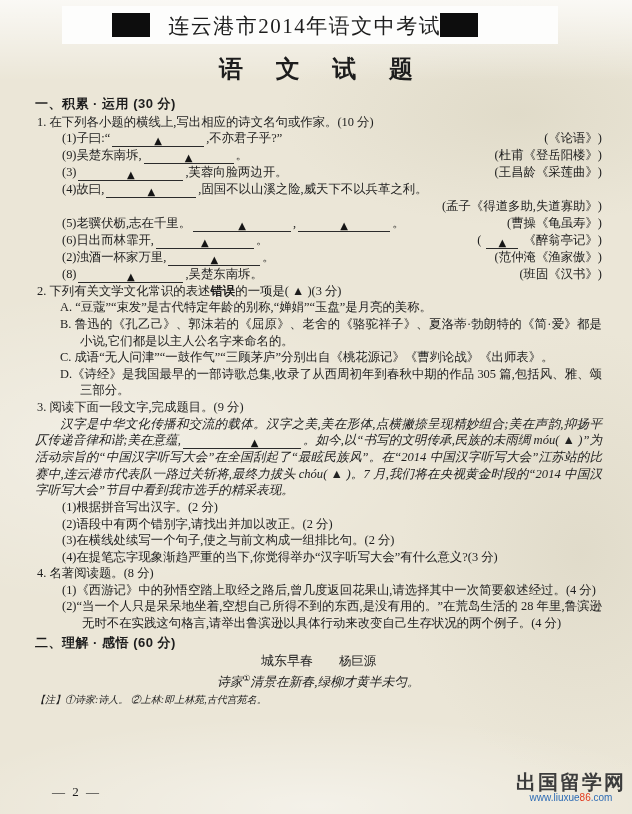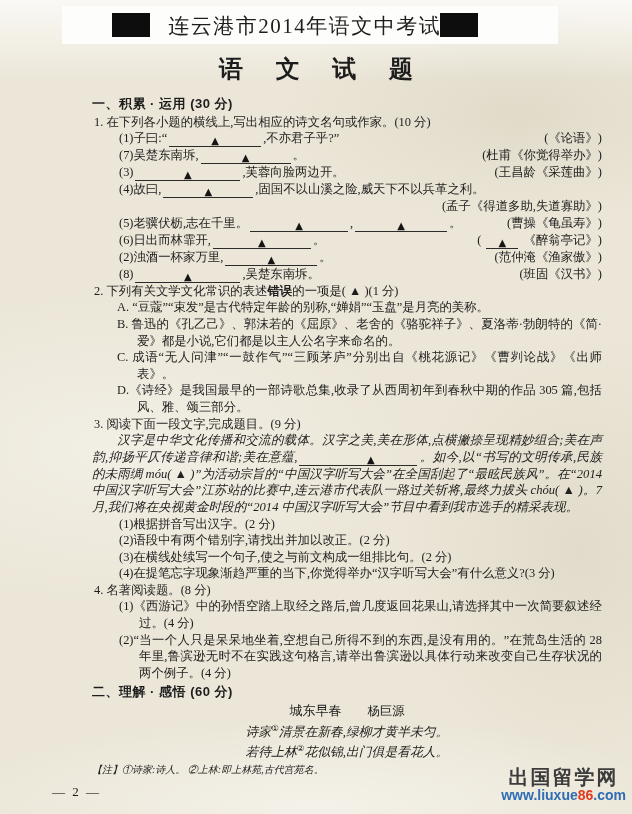--- a/index.html
+++ b/index.html
@@ -15,21 +15,21 @@
       radial-gradient(ellipse 500px 120px at 50% 99%, rgba(255,255,255,.45), transparent 75%);
   }
   .title-band{position:absolute;left:62px;top:6px;width:496px;height:38px;background:#fdfdfc;z-index:1;}
   .artifact{position:absolute;top:13px;width:38px;height:24px;background:#0d0d0d;z-index:3;}
   .artifact-left{left:112px;}
   .artifact-right{left:440px;}
   .exam-title{position:relative;z-index:2;font-size:21px;font-weight:400;text-align:center;
     letter-spacing:1.5px;margin:12px 0 13px;}
   .paper-title{font-family:"Liberation Sans","DejaVu Sans",sans-serif;font-weight:700;
     font-size:24px;text-align:center;letter-spacing:13px;text-indent:13px;margin:0 0 11px;}
-  .content{padding:0 30px 0 48px;font-size:12.4px;line-height:16.6px;margin-left:44px;}
+  .content{padding:0 30px 0 35px;font-size:12.4px;line-height:16.6px;}
   .content p{margin:0;}
   .sec-head{font-family:"Liberation Sans","DejaVu Sans",sans-serif;font-weight:700;
     font-size:13px;letter-spacing:.5px;margin:3px 0 1px !important;}
   .stem{margin-left:2px !important;}
   .bold-sans{font-family:"Liberation Sans","DejaVu Sans",sans-serif;font-weight:700;}
   .q1-item{display:flex;align-items:baseline;margin-left:27px;}
   .q1-left{white-space:nowrap;}
   .q1-src{margin-left:auto;white-space:nowrap;}
   .q1-src-line{display:flex;justify-content:flex-end;}
   .blank{display:inline-flex;justify-content:center;align-items:flex-end;
@@ -43,21 +43,21 @@
   .poem-title{text-align:center;margin-top:2px;}
   .poem-title-text{font-family:"Liberation Sans","DejaVu Sans",sans-serif;font-weight:400;font-size:13px;}
   .poem-author{margin-left:26px;}
   .poem-line{text-align:center;font-style:italic;font-size:12.8px;color:#222;}
   .poem-line sup{font-size:8.5px;font-style:normal;}
   .note{font-style:italic;font-size:10px;color:#222;margin-top:1px !important;}
   .page-number{position:absolute;left:52px;bottom:14px;font-size:13px;letter-spacing:2px;}
   .watermark{position:absolute;right:6px;bottom:11px;text-align:center;
     font-family:"Liberation Sans","DejaVu Sans",sans-serif;line-height:1.05;}
   .wm-site{font-size:20px;font-weight:700;color:#3c3c3c;letter-spacing:2px;display:block;}
-  .wm-url{font-size:14px;font-weight:700;display:block;}
+  .wm-url{font-size:10px;font-weight:400;display:block;}
   .wm-blue{color:#2e6cb5;}
   .wm-red{color:#e23a1e;}
 </style>
 </head>
 <body>
 
 <div class="page">
 
   <div class="title-band"></div>
   <div class="artifact artifact-left"></div>
@@ -73,24 +73,24 @@
     <p class="stem">1. 在下列各小题的横线上,写出相应的诗文名句或作家。(10 分)</p>
 
     <div class="q1-item">
       <span class="q1-left"><span>(1)子曰:“</span><span class="blank" style="width:92px">
             <span class="tri">▲</span>
           </span><span>,不亦君子乎?”</span></span>
       <span class="q1-src">(《论语》)</span>
     </div>
 
     <div class="q1-item">
-      <span class="q1-left"><span>(7)吴楚东南坼,</span><span class="blank" style="width:90px">
+      <span class="q1-left"><span>(9)吴楚东南坼,</span><span class="blank" style="width:90px">
             <span class="tri">▲</span>
           </span><span>。</span></span>
-      <span class="q1-src">(杜甫《你觉得举办》)</span>
+      <span class="q1-src">(杜甫《登岳阳楼》)</span>
     </div>
 
     <div class="q1-item">
       <span class="q1-left"><span>(3)</span><span class="blank" style="width:105px">
             <span class="tri">▲</span>
           </span><span>,芙蓉向脸两边开。</span></span>
       <span class="q1-src">(王昌龄《采莲曲》)</span>
     </div>
 
     <div class="q1-item">
@@ -127,21 +127,21 @@
       <span class="q1-src">(范仲淹《渔家傲》)</span>
     </div>
 
     <div class="q1-item">
       <span class="q1-left"><span>(8)</span><span class="blank" style="width:105px">
             <span class="tri">▲</span>
           </span><span>,吴楚东南坼。</span></span>
       <span class="q1-src">(班固《汉书》)</span>
     </div>
 
-    <p class="stem"><span>2. 下列有关文学文化常识的表述</span><span class="bold-sans">错误</span><span>的一项是( ▲ )(1 分)</span></p>
+    <p class="stem"><span>2. 下列有关文学文化常识的表述</span><span class="bold-sans">错误</span><span>的一项是( ▲ )(3 分)</span></p>
 
     <p class="option">A. “豆蔻”“束发”是古代特定年龄的别称,“婵娟”“玉盘”是月亮的美称。</p>
     <p class="option">B. 鲁迅的《孔乙己》、郭沫若的《屈原》、老舍的《骆驼祥子》、夏洛蒂·勃朗特的《简·爱》都是小说,它们都是以主人公名字来命名的。</p>
     <p class="option">C. 成语“无人问津”“一鼓作气”“三顾茅庐”分别出自《桃花源记》《曹刿论战》《出师表》。</p>
     <p class="option">D.《诗经》是我国最早的一部诗歌总集,收录了从西周初年到春秋中期的作品 305 篇,包括风、雅、颂三部分。</p>
 
     <p class="stem">3. 阅读下面一段文字,完成题目。(9 分)</p>
 
     <p class="passage"><span>汉字是中华文化传播和交流的载体。汉字之美,美在形体,点横撇捺呈现精妙组合;美在声韵,抑扬平仄传递音律和谐;美在意蕴,</span><span class="blank" style="width:118px">
           <span class="tri">▲</span>
@@ -155,21 +155,20 @@
     <p class="stem">4. 名著阅读题。(8 分)</p>
     <p class="q4sub">(1)《西游记》中的孙悟空踏上取经之路后,曾几度返回花果山,请选择其中一次简要叙述经过。(4 分)</p>
     <p class="q4sub">(2)“当一个人只是呆呆地坐着,空想自己所得不到的东西,是没有用的。”在荒岛生活的 28 年里,鲁滨逊无时不在实践这句格言,请举出鲁滨逊以具体行动来改变自己生存状况的两个例子。(4 分)</p>
 
     <p class="sec-head">二、理解 · 感悟 (60 分)</p>
 
     <div class="poem-title">
       <span class="poem-title-text">城东早春</span><span class="poem-author">杨巨源</span>
     </div>
     <div class="poem-line"><span>诗家</span><sup>①</sup><span>清景在新春,绿柳才黄半未匀。</span></div>
-    <div class="poem-line"><span>若待上林</span><sup>②</sup><span>花似锦,出门俱是看花人。</span></div>
 
     <p class="note">【注】①诗家:诗人。 ②上林:即上林苑,古代宫苑名。</p>
 
   </div>
 
   <div class="page-number">— 2 —</div>
 
   <div class="watermark">
     <span class="wm-site">出国留学网</span>
     <span class="wm-url"><span class="wm-blue">www.liuxue</span><span class="wm-red">86</span><span class="wm-blue">.com</span></span>

